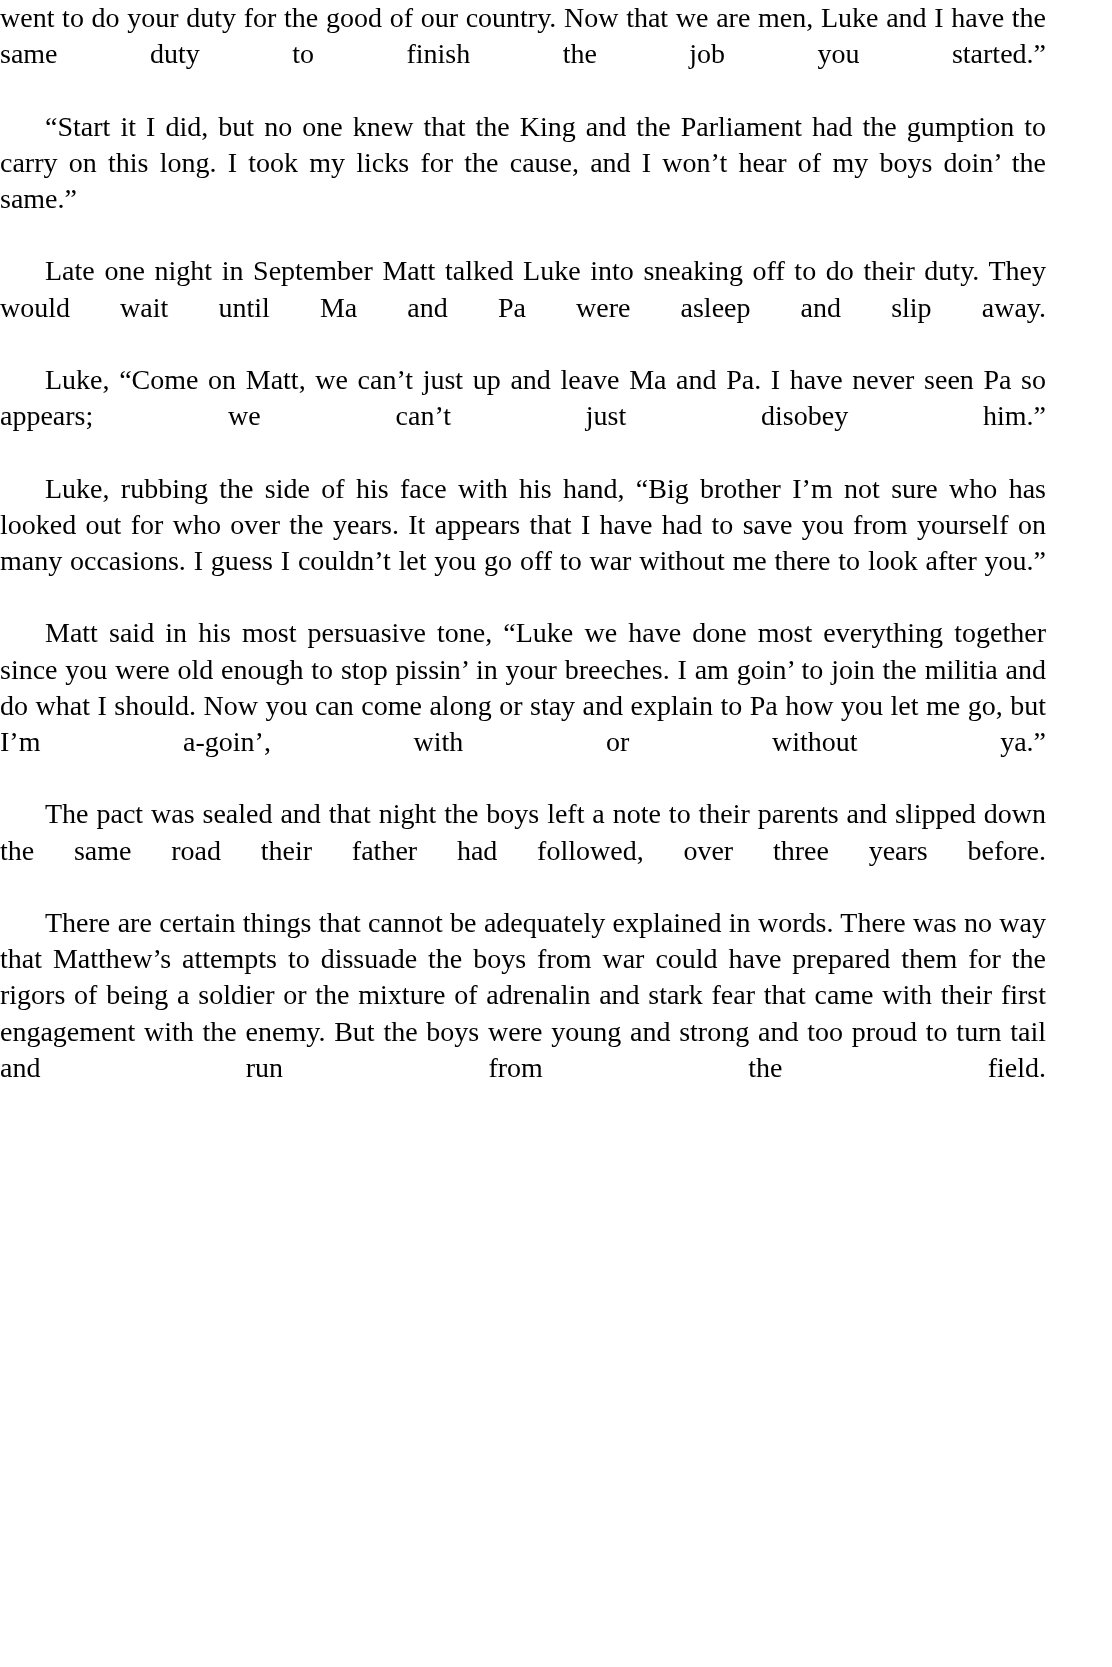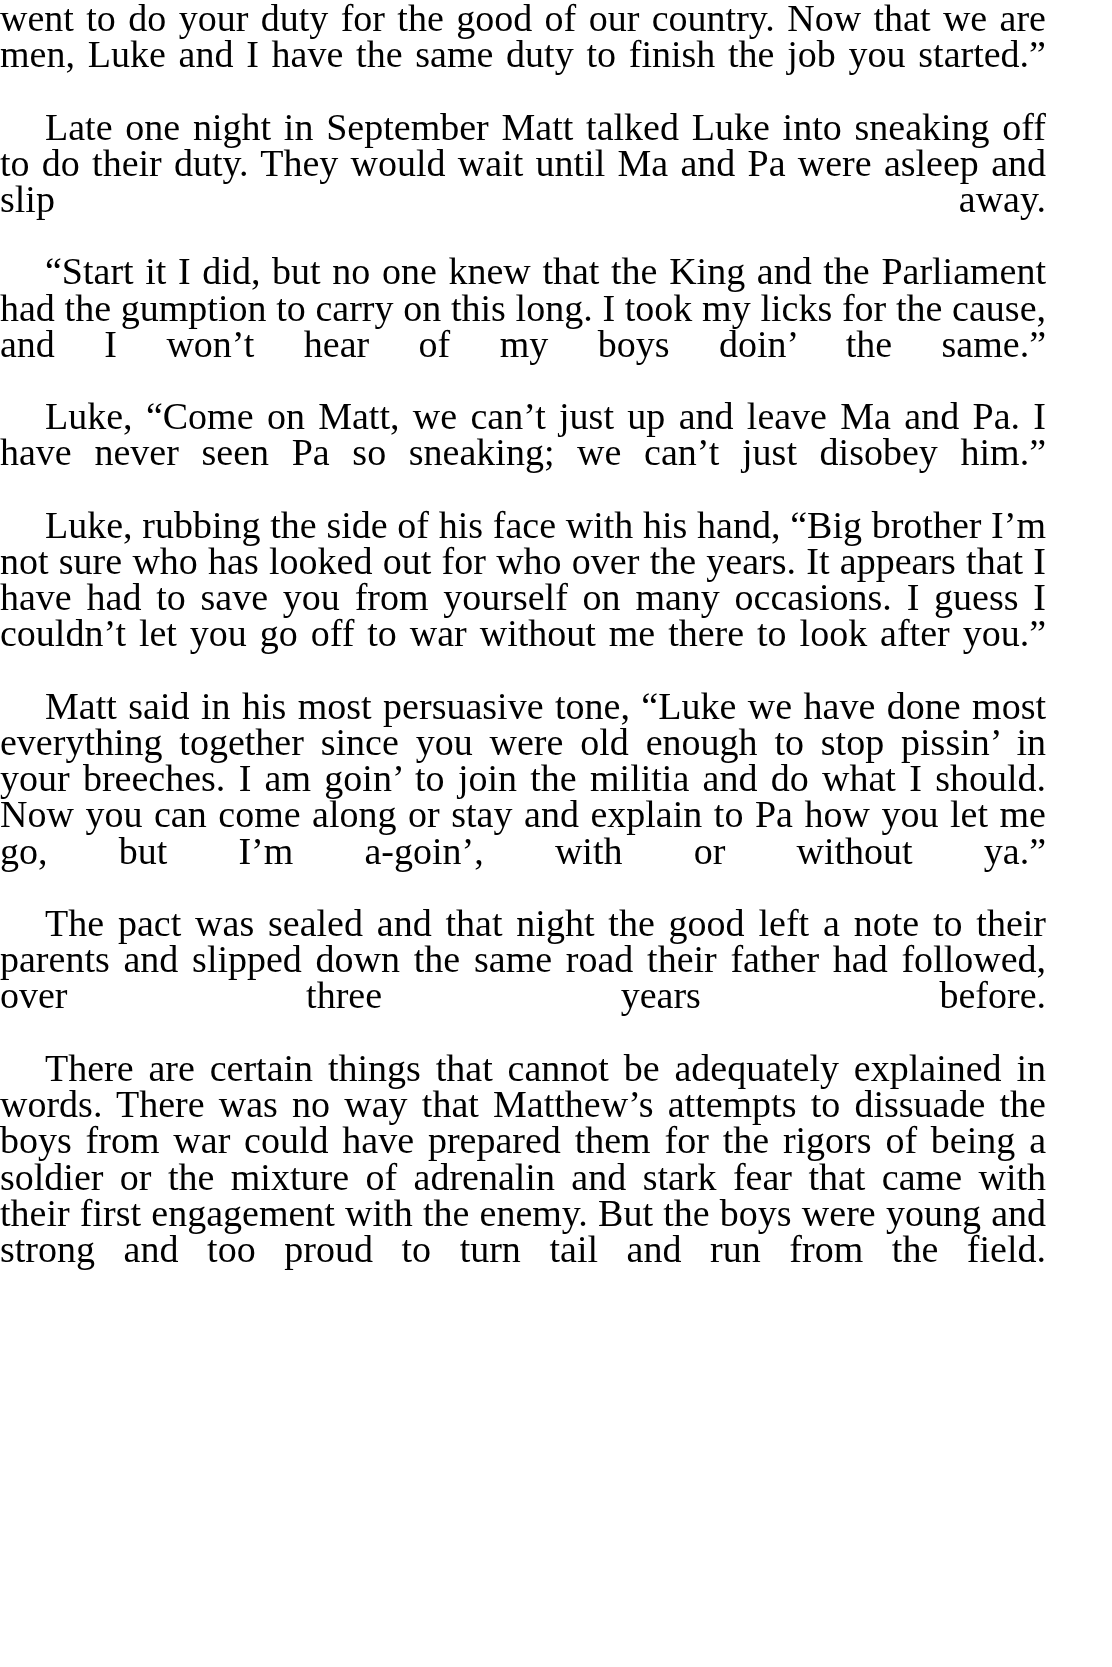--- a/index.html
+++ b/index.html
@@ -16,21 +16,21 @@
     overflow: hidden;
     box-sizing: border-box;
   }
 
   .text-column {
     position: absolute;
     left: 0px;
     top: 0px;
     width: 1046px;
     font-family: "Liberation Serif", "DejaVu Serif", serif;
-    font-size: 38px;
+    font-size: 28px;
     line-height: 36.2px;
     color: #000000;
     text-align: justify;
     text-justify: inter-word;
     -webkit-font-smoothing: antialiased;
   }
 
   p.para {
     margin: 0;
     padding: 0;
@@ -54,28 +54,28 @@
   }
 </style>
 </head>
 <body>
 
 <div class="page">
   <div class="text-column">
 
     <p class="para continued">went to do your duty for the good of our country. Now that we are men, Luke and I have the same duty to finish the job you started.”</p>
 
+    <p class="para">“Start it I did, but no one knew that the King and the Parliament had the gumption to carry on this long. I took my licks for the cause, and I won’t hear of my boys doin’ the same.”</p>
+
     <p class="para">Late one night in September Matt talked Luke into sneaking off to do their duty. They would wait until Ma and Pa were asleep and slip away.</p>
 
-    <p class="para">“Start it I did, but no one knew that the King and the Parliament had the gumption to carry on this long. I took my licks for the cause, and I won’t hear of my boys doin’ the same.”</p>
-
-    <p class="para">Luke, “Come on Matt, we can’t just up and leave Ma and Pa. I have never seen Pa so sneaking; we can’t just disobey him.”</p>
+    <p class="para">Luke, “Come on Matt, we can’t just up and leave Ma and Pa. I have never seen Pa so appears; we can’t just disobey him.”</p>
 
     <p class="para">Luke, rubbing the side of his face with his hand, “Big brother I’m not sure who has looked out for who over the years. It appears that I have had to save you from yourself on many occasions. I guess I couldn’t let you go off to war without me there to look after you.”</p>
 
     <p class="para">Matt said in his most persuasive tone, “Luke we have done most everything together since you were old enough to stop pissin’ in your breeches. I am goin’ to join the militia and do what I should. Now you can come along or stay and explain to Pa how you let me go, but I’m a-goin’, with or without ya.”</p>
 
-    <p class="para">The pact was sealed and that night the good left a note to their parents and slipped down the same road their father had followed, over three years before.</p>
+    <p class="para">The pact was sealed and that night the boys left a note to their parents and slipped down the same road their father had followed, over three years before.</p>
 
     <p class="para">There are certain things that cannot be adequately explained in words. There was no way that Matthew’s attempts to dissuade the boys from war could have prepared them for the rigors of being a soldier or the mixture of adrenalin and stark fear that came with their first engagement with the enemy. But the boys were young and strong and too proud to turn tail and run from the field.</p>
 
   </div>
 </div>
 
 </body></html>

